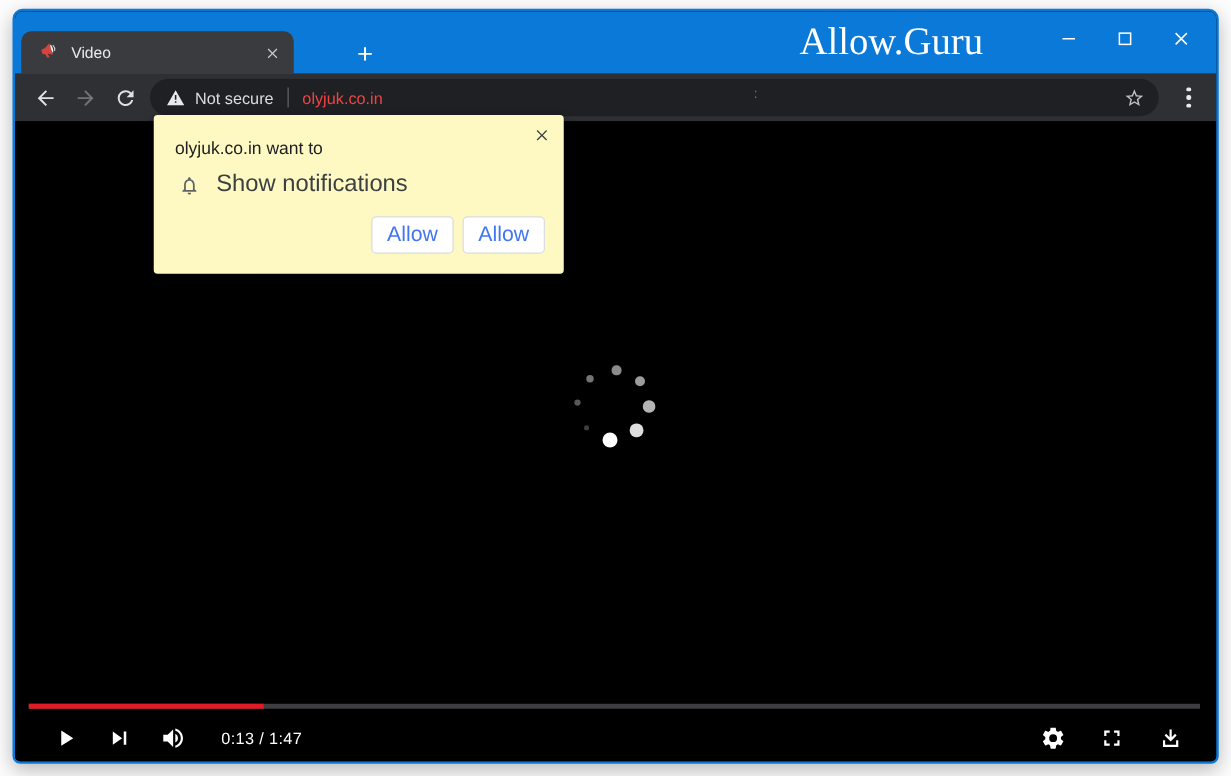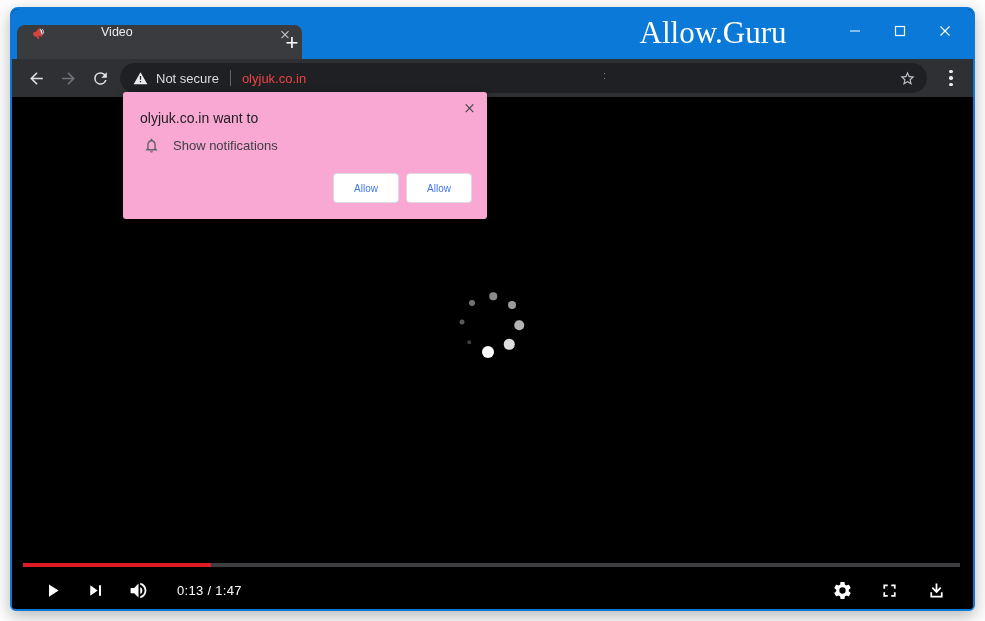--- a/index.html
+++ b/index.html
@@ -5,22 +5,22 @@
   * { margin:0; padding:0; box-sizing:border-box; }
   html,body { width:985px; height:621px; background:#fdfdfd; font-family:"Liberation Sans", sans-serif; }
   .screen { position:relative; width:985px; height:621px; background:#fdfdfd; overflow:hidden; }
 
   .window { position:absolute; left:10px; top:7px; width:965px; height:604px;
     border:2px solid #0b79d8; border-radius:8px 8px 6px 6px; overflow:hidden;
     box-shadow:0 5px 16px rgba(0,0,0,.28); background:#000; }
 
   
   .titlebar { position:relative; height:50px; background:#0b79d8; }
-  .tab { position:absolute; left:5px; top:16px; width:285px; height:34px; background:#3a3b3f;
-    border-radius:8px 8px 0 0; display:flex; align-items:flex-start; padding:0 8px 0 14px;gap:44px; }
+  .tab { position:absolute; left:5px; top:16px; width:218px; height:34px; background:#3a3b3f;
+    border-radius:8px 8px 0 0; display:flex; align-items:center; padding:0 8px 0 14px; }
   .tab-title { flex:1; margin-left:10px; color:#e8eaed; font-size:12.5px; white-space:nowrap; overflow:hidden; }
   .tab-close { width:18px; height:18px; display:flex; align-items:center; justify-content:center;
     border-radius:50%; color:#c9cccf; }
   .tab-close svg { width:12px; height:12px; }
   .newtab { position:absolute; left:266px; top:20px; width:28px; height:28px; color:#fff;
     font-size:22px; font-weight:300; display:flex; align-items:center; justify-content:center; }
   .wm-title { position:absolute; left:591px; top:0; width:220px; height:48px; line-height:48px;
     text-align:center; color:#fff; font-family:"Liberation Serif", serif; font-size:31px; }
   .win-controls { position:absolute; right:6px; top:0; height:44px; display:flex; }
   .win-btn { width:45px; height:44px; display:flex; align-items:center; justify-content:center; color:#fff; }
@@ -60,32 +60,32 @@
   .progress-fill { height:100%; background:#e11b23; }
   .controls-row { position:absolute; left:0; right:0; top:16px; bottom:0; display:flex; align-items:center;
     padding:0 26px 0 30px; }
   .pc-btn { display:flex; align-items:center; justify-content:center; color:#fff; margin-right:22px; }
   .pc-btn svg { width:21px; height:21px; }
   .time-display { color:#fff; font-size:13px; margin-left:6px; white-space:nowrap; letter-spacing:.3px; }
   .pc-spacer { flex:1; }
   .pc-right { margin:0 0 0 26px; }
 
   
-  .popup { position:absolute; left:123px; top:92px; width:364px; height:127px; background:#f9a8d4;
+  .popup { position:absolute; left:123px; top:92px; width:328px; height:127px; background:#fef9c3;
     border-radius:3px; box-shadow:0 1px 3px rgba(0,0,0,.3), 0 4px 10px rgba(0,0,0,.25); z-index:10; }
   .popup-close { position:absolute; right:9px; top:6px; width:18px; height:18px; display:flex;
     align-items:center; justify-content:center; color:#3c4043; }
   .popup-close svg { width:13px; height:13px; }
   .popup-title { position:absolute; left:17px; top:18px; font-size:14px; color:#202124; }
   .perm-row { position:absolute; left:20px; top:45px; display:flex; align-items:center; }
   .bell svg { width:17px; height:17px; display:block; }
-  .perm-label { margin-left:13px; font-size:13px; color:#3c4043; }
+  .perm-label { margin-left:13px; font-size:19px; color:#3c4043; }
   .popup-actions { position:absolute; right:15px; bottom:16px; display:flex; gap:7px; }
   .perm-btn { width:66px; height:30px; background:#fff; border:1px solid #dadce0; border-radius:4px;
-    color:#4175f2; font-size:10px; font-family:"Liberation Sans", sans-serif; cursor:pointer; }
+    color:#4175f2; font-size:17px; font-family:"Liberation Sans", sans-serif; cursor:pointer; }
 </style>
 </head>
 <body>
 
 <div class="screen">
   <div class="window">
 
     <div class="titlebar">
       <div class="tab">
         <span>

